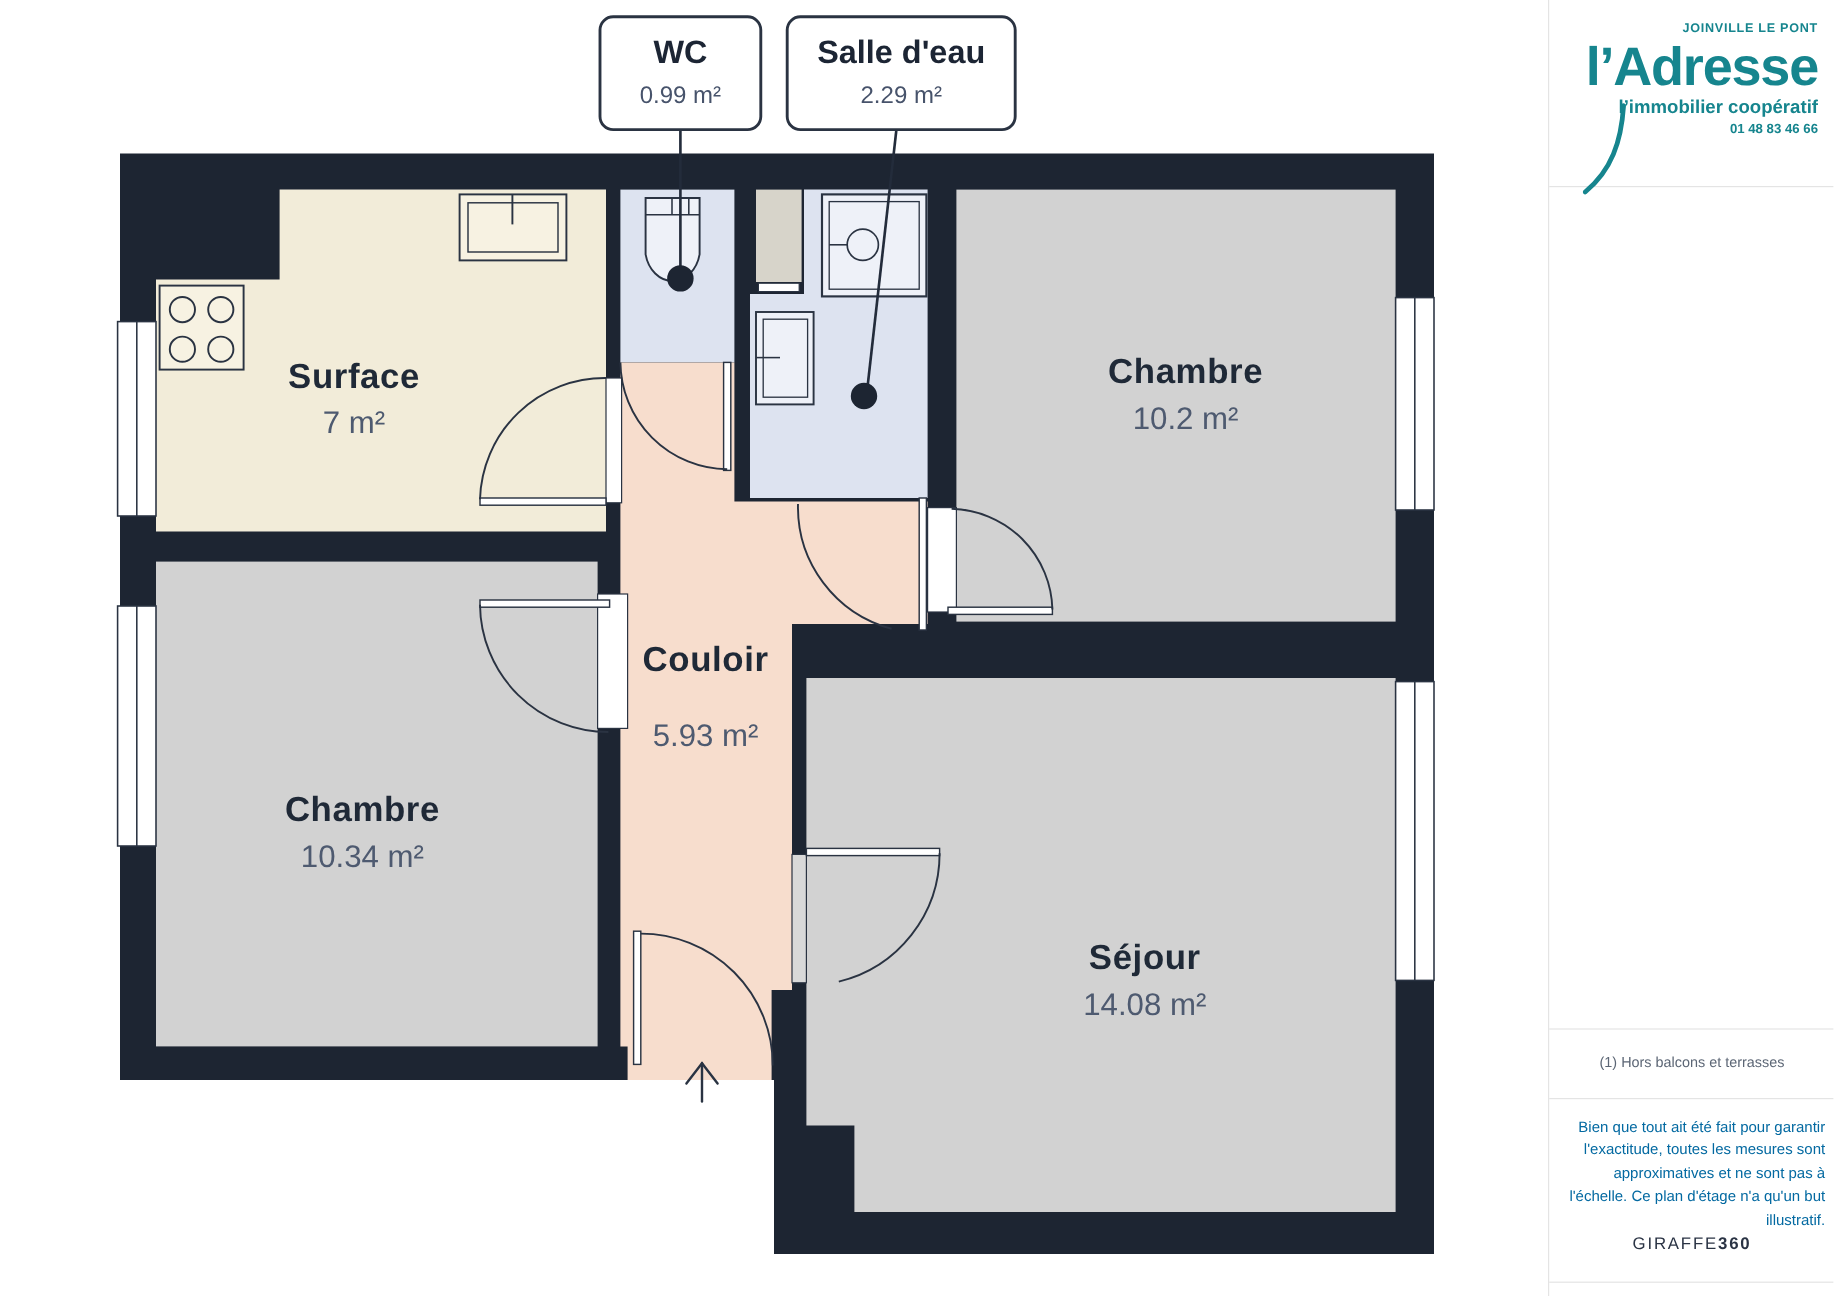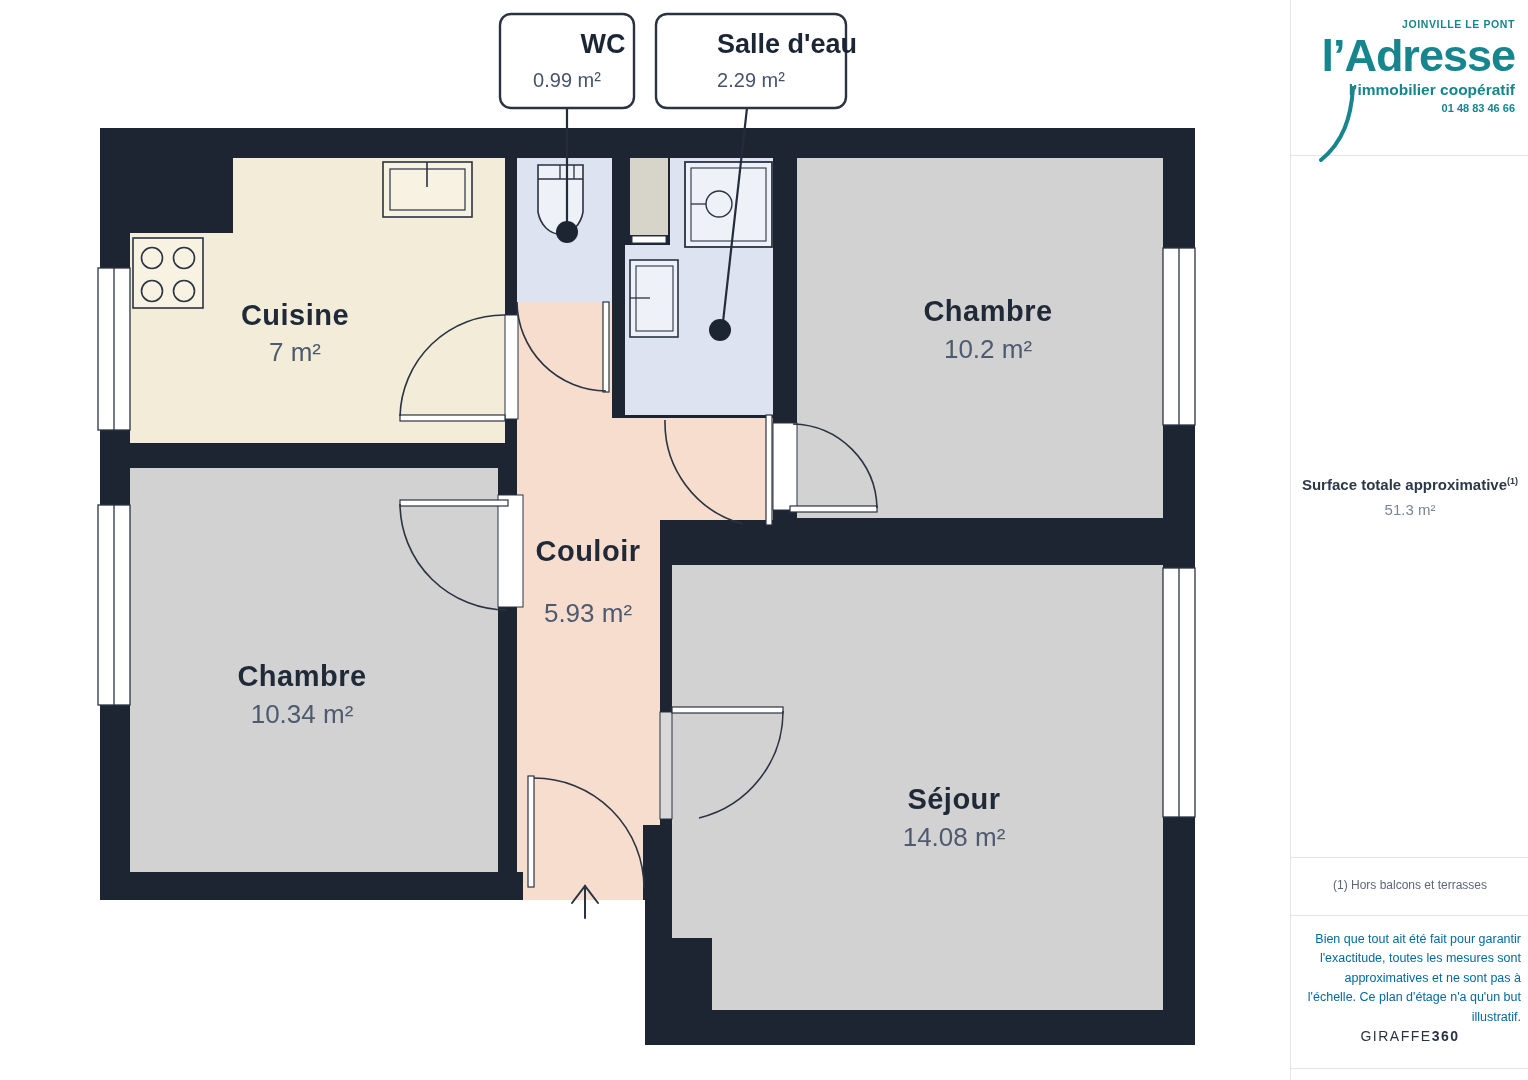--- a/index.html
+++ b/index.html
@@ -2,21 +2,21 @@
 <html><head>
 <meta charset="utf-8">
 <style>
   html,body{margin:0;padding:0;background:#ffffff;}
   #stage{position:relative;width:1528px;height:1080px;background:#ffffff;overflow:hidden;
          font-family:"Liberation Sans", sans-serif;}
   #plan-svg{position:absolute;left:0;top:0;}
   .lbl{position:absolute;transform:translate(-50%,-50%);text-align:center;white-space:nowrap;pointer-events:none;}
   .room-name{font-weight:bold;font-size:29px;color:#1f2937;letter-spacing:.5px;}
   .room-area{font-size:26px;color:#4e5a70;}
-  .callout-name{font-weight:bold;font-size:27px;color:#1c2534;margin-left:36px;}
+  .callout-name{font-weight:bold;font-size:27px;color:#1c2534;}
   .callout-area{font-size:20px;color:#47536b;}
   
   .sidebar{position:absolute;left:1290px;top:0;width:238px;height:1080px;border-left:1px solid #e4e4e4;background:#fff;}
   .divider{position:absolute;left:0;width:238px;height:1px;background:#e4e4e4;}
   .brand-block{position:absolute;left:0;top:18px;width:224px;text-align:right;color:#16858e;}
   .brand-loc{font-size:10.5px;font-weight:bold;letter-spacing:.6px;}
   .brand-name{font-size:45px;font-weight:bold;letter-spacing:-1px;line-height:1.05;margin-top:2px;}
   .brand-tag{font-size:15.5px;font-weight:bold;margin-top:2px;}
   .brand-phone{font-size:11px;font-weight:bold;margin-top:3px;}
   .surface-block{position:absolute;left:0;top:476px;width:238px;text-align:center;}
@@ -153,21 +153,21 @@
       <rect x="500" y="14" width="134" height="94" rx="11" fill="#ffffff" stroke="#2a3342" stroke-width="2.4"></rect>
       <rect x="656" y="14" width="190" height="94" rx="11" fill="#ffffff" stroke="#2a3342" stroke-width="2.4"></rect>
     </g>
   </svg>
 
   <div class="lbl callout-name" style="left:567px;top:44px;">WC</div>
   <div class="lbl callout-area" style="left:567px;top:80px;">0.99 m²</div>
   <div class="lbl callout-name" style="left:751px;top:44px;">Salle d'eau</div>
   <div class="lbl callout-area" style="left:751px;top:80px;">2.29 m²</div>
 
-  <div class="lbl room-name" style="left:295px;top:315px;">Cuisine</div>
+  <div class="lbl room-name" style="left:295px;top:315px;">Surface</div>
   <div class="lbl room-area" style="left:295px;top:352px;">7 m²</div>
   <div class="lbl room-name" style="left:988px;top:311px;">Chambre</div>
   <div class="lbl room-area" style="left:988px;top:349px;">10.2 m²</div>
   <div class="lbl room-name" style="left:588px;top:551px;">Couloir</div>
   <div class="lbl room-area" style="left:588px;top:589px;margin-top:24px;">5.93 m²</div>
   <div class="lbl room-name" style="left:302px;top:676px;">Chambre</div>
   <div class="lbl room-area" style="left:302px;top:714px;">10.34 m²</div>
   <div class="lbl room-name" style="left:954px;top:799px;">Séjour</div>
   <div class="lbl room-area" style="left:954px;top:837px;">14.08 m²</div>
 
@@ -180,26 +180,20 @@
     <div class="brand-block">
       <div class="brand-loc">JOINVILLE LE PONT</div>
       <div class="brand-name">l’Adresse</div>
       <div class="brand-tag">l’immobilier coopératif</div>
       <div class="brand-phone">01 48 83 46 66</div>
     </div>
     <svg width="70" height="90" style="position:absolute;left:28px;top:80px;">
       <path d="M34,8 C32,38 24,62 2,80" stroke="#16858e" stroke-width="4" fill="none" stroke-linecap="round"></path>
     </svg>
 
-    <div class="surface-block">
-      <div class="surface-title">
-        <span>Surface totale approximative</span><sup>(1)</sup>
-      </div>
-      <div class="surface-value">51.3 m²</div>
-    </div>
 
     <div class="footnote">(1) Hors balcons et terrasses</div>
     <div class="disclaimer">Bien que tout ait été fait pour garantir l'exactitude, toutes les mesures sont approximatives et ne sont pas à l'échelle. Ce plan d'étage n'a qu'un but illustratif.</div>
 
     <div class="watermark">
       <span>GIRAFFE</span><span class="bold">360</span>
     </div>
   </div>
 </div>
 

